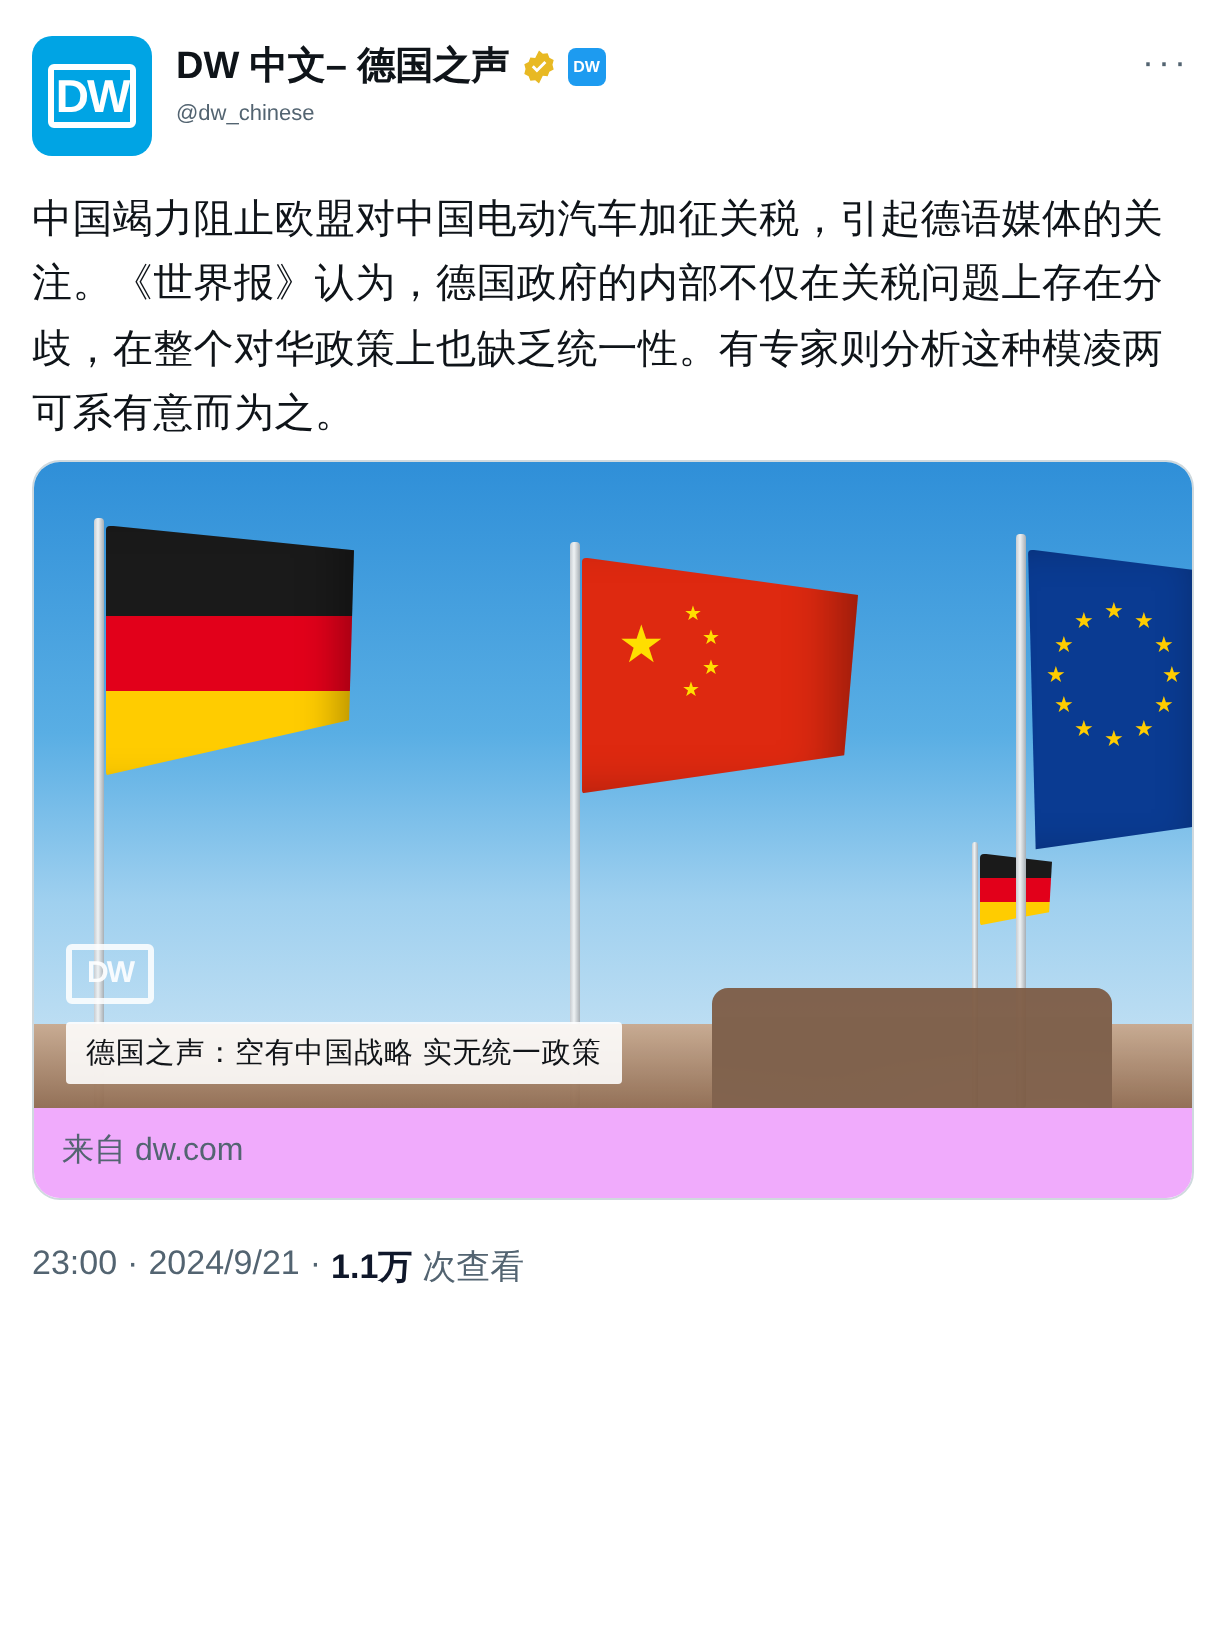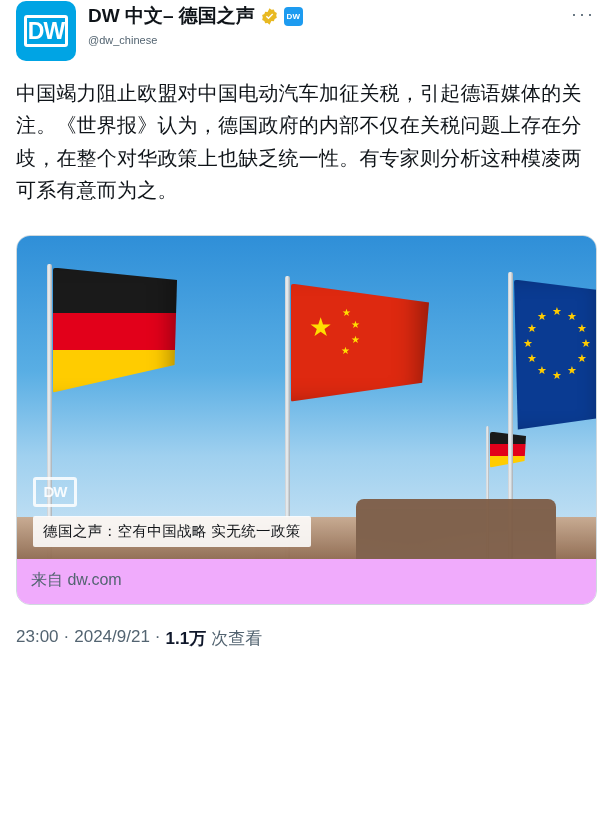--- a/index.html
+++ b/index.html
@@ -11,21 +11,21 @@
   body {
     width: 613px;
     height: 825px;
     font-family: "Liberation Sans", sans-serif;
     color: #0f1419;
     overflow: hidden;
   }
   .tweet {
     width: 613px;
     height: 825px;
-    padding: 1px 16px 0 16px;
+    padding: 18px 16px 0 16px;
     position: relative;
   }
   
   .header {
     display: flex;
     align-items: flex-start;
     gap: 12px;
     margin-bottom: 16px;
   }
   .avatar {
@@ -109,21 +109,21 @@
     font-weight: bold;
     line-height: 1.4;
     color: #0f1419;
     margin: 12px 0 20px 0;
     letter-spacing: 0.3px;
   }
   .tweet-text {
     font-size: 20px;
     line-height: 1.62;
     color: #0f1419;
-    margin: 0 0 28px 0;
+    margin: 0 0 6px 0;
     letter-spacing: 0.2px;
   }
   
   .media-card {
     border: 1px solid #cfd9de;
     border-radius: 14px;
     overflow: hidden;
     margin-bottom: 14px;
   }
   .media-img {

